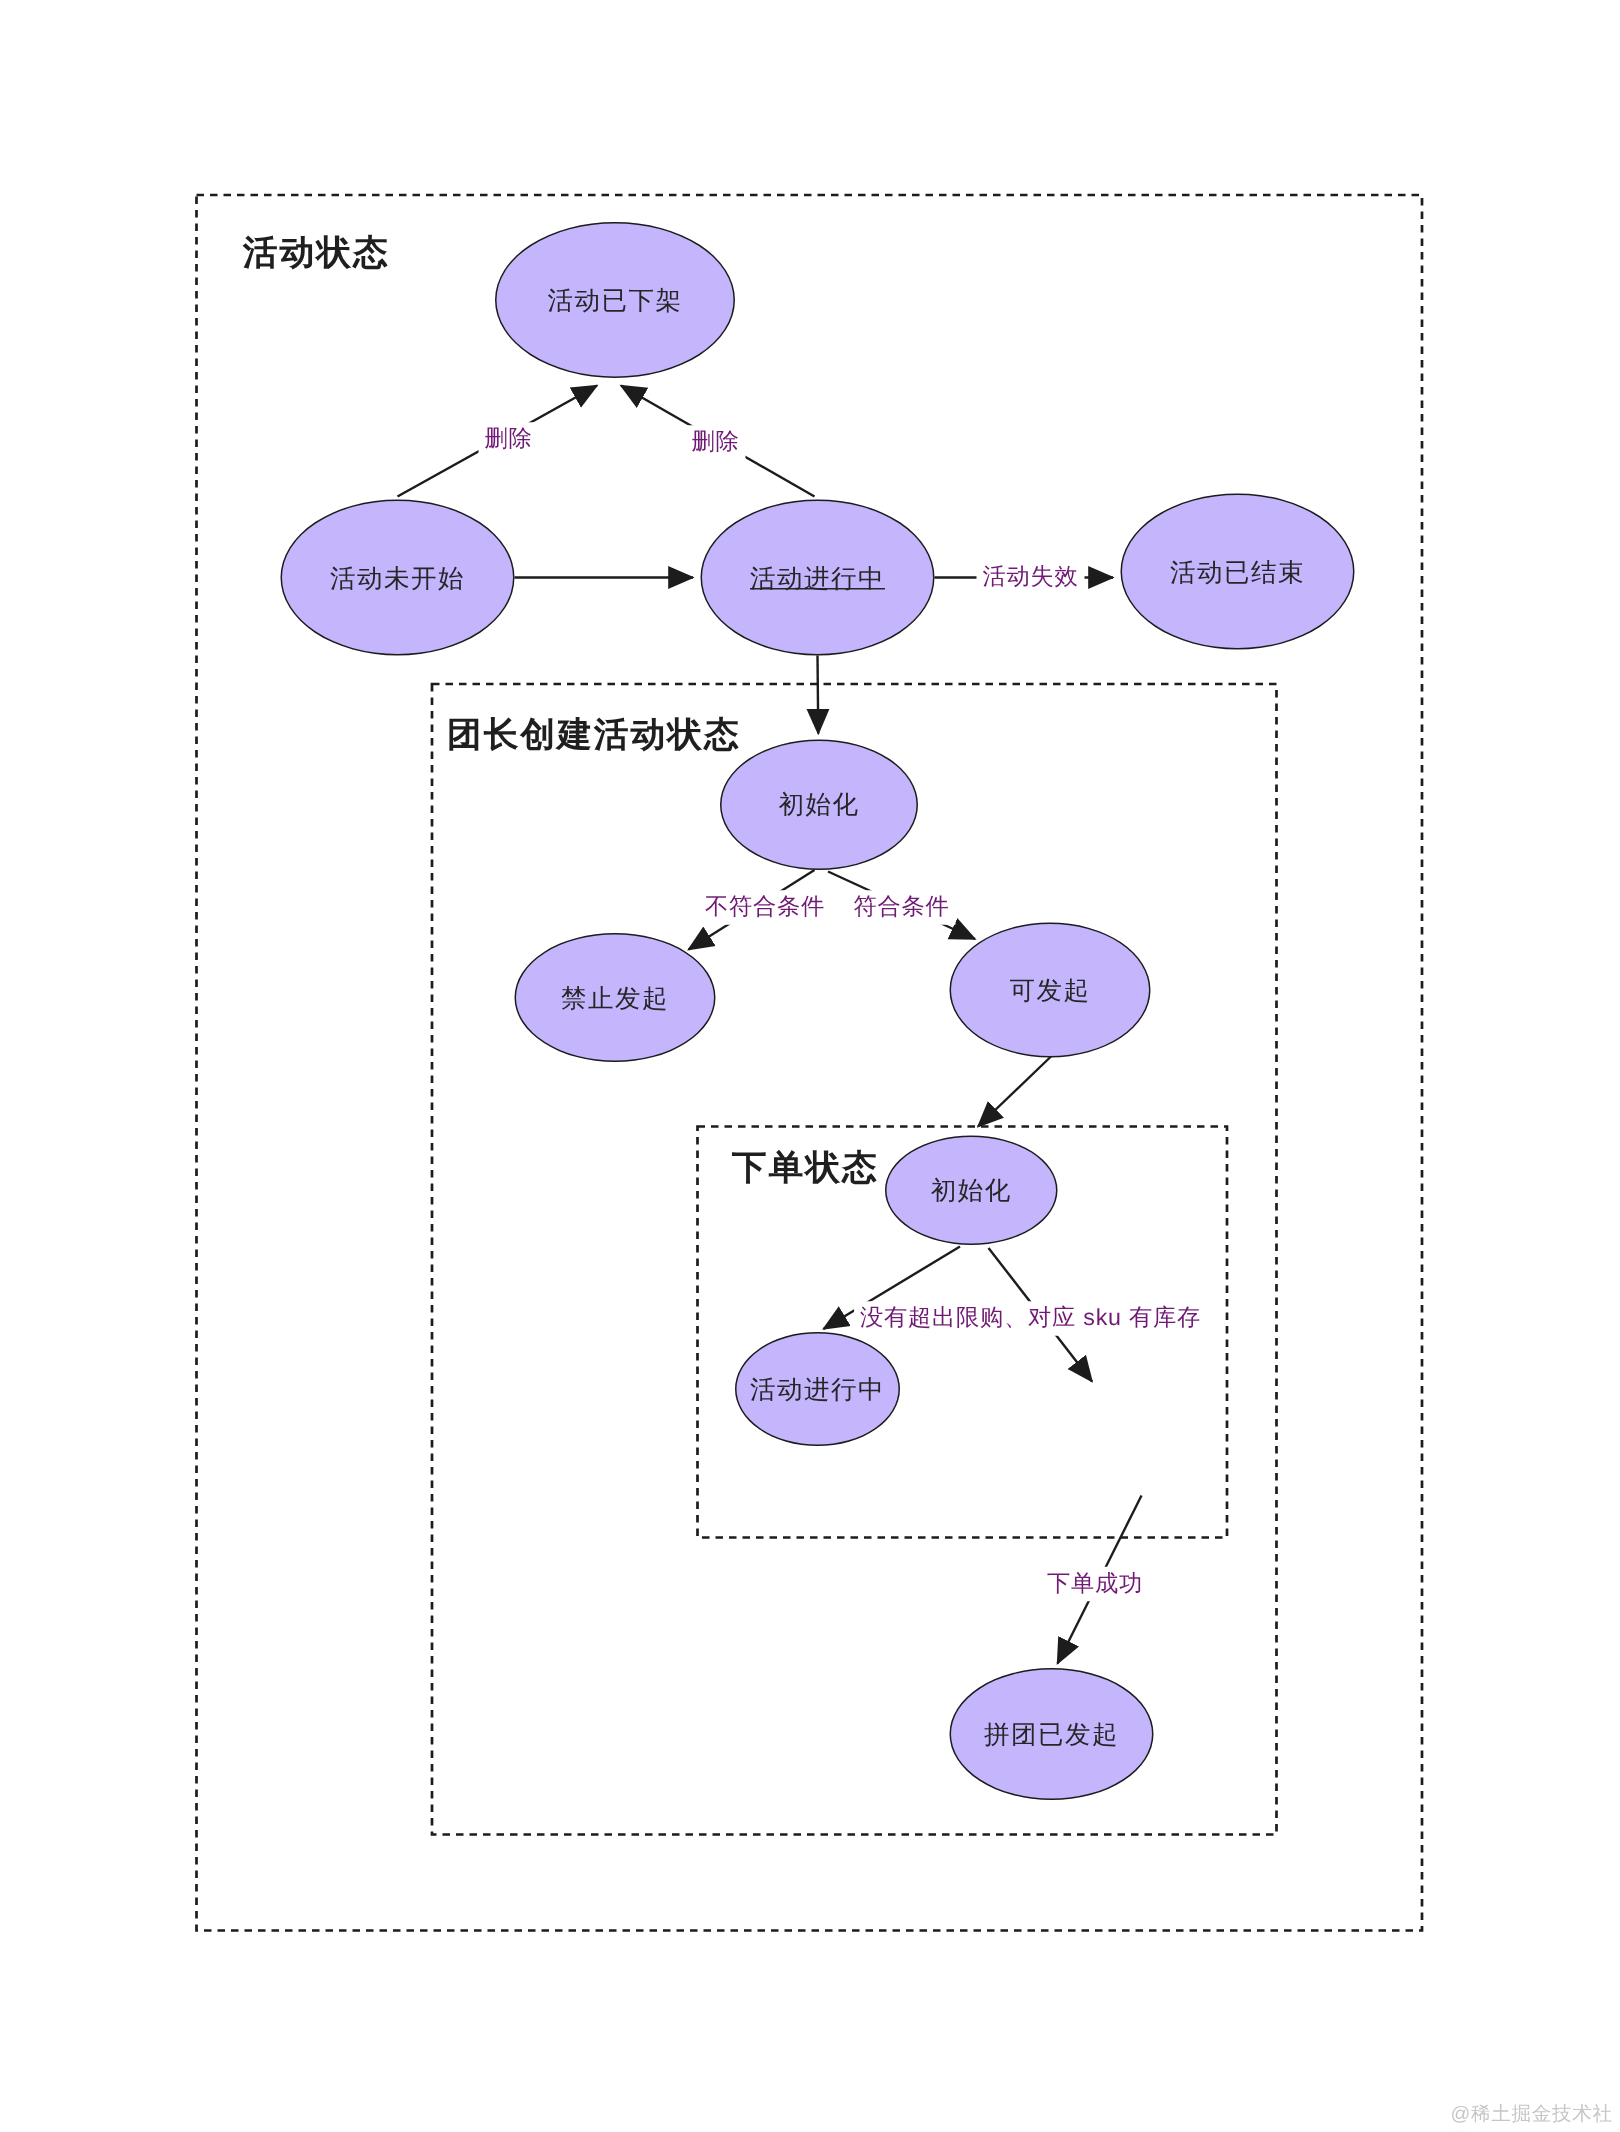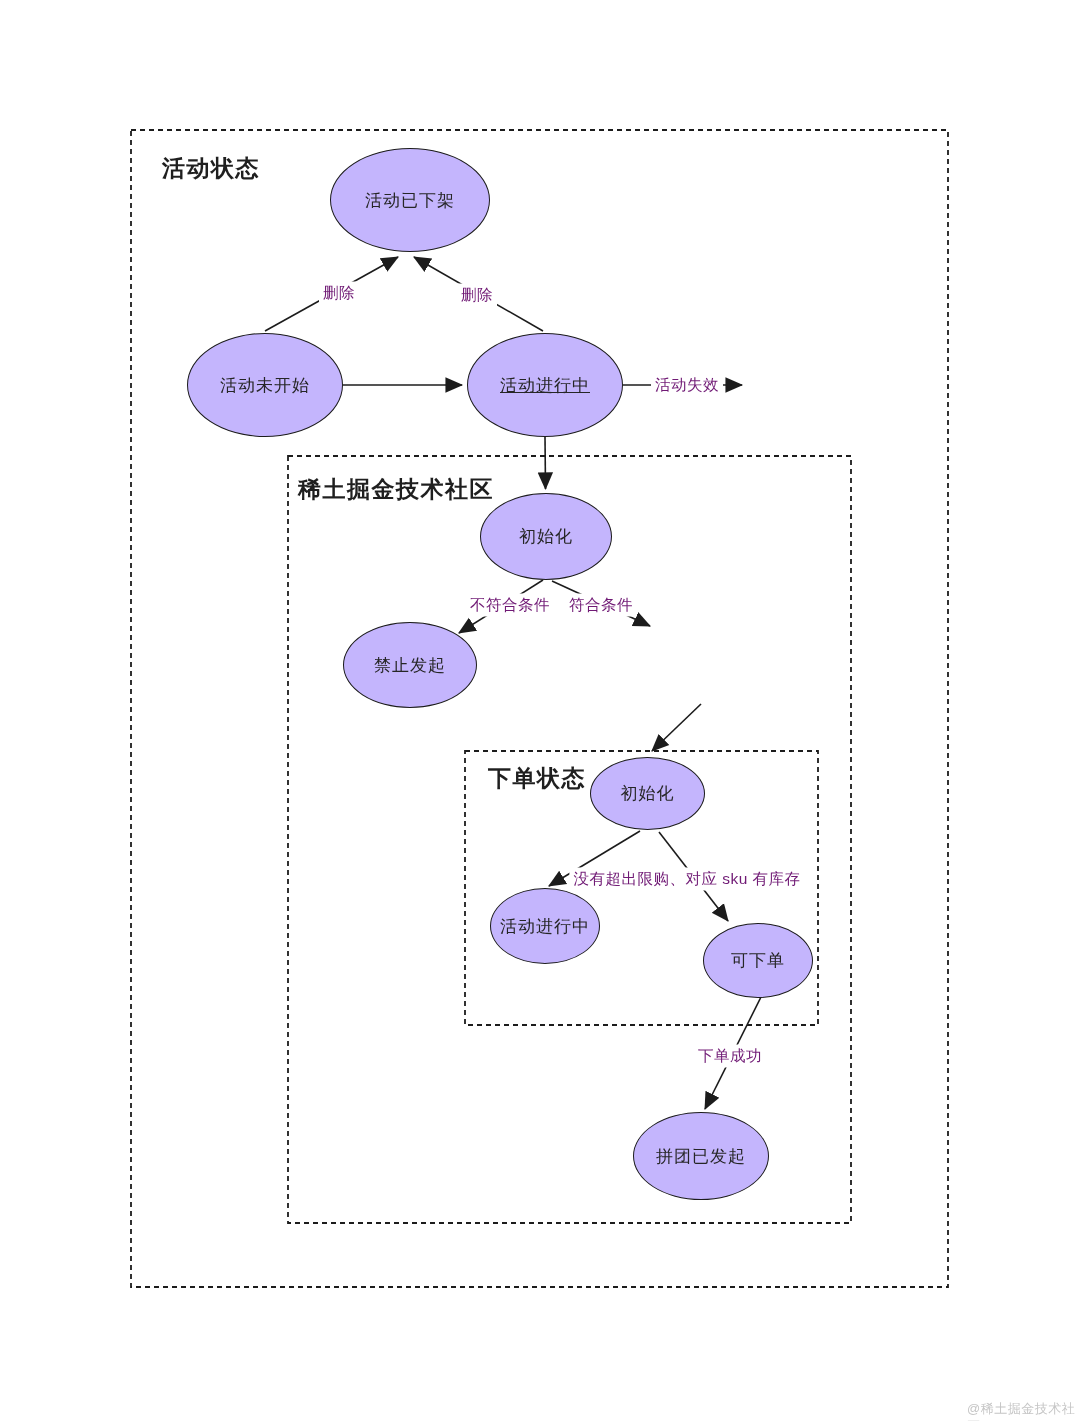--- a/index.html
+++ b/index.html
@@ -88,54 +88,57 @@
     <line x1="545" y1="437" x2="545.5" y2="489" stroke="#1c1c1c" stroke-width="1.6" marker-end="url(#arrow)"></line>
     <line x1="543" y1="580" x2="459" y2="633" stroke="#1c1c1c" stroke-width="1.6" marker-end="url(#arrow)"></line>
     <line x1="552" y1="581" x2="650" y2="626" stroke="#1c1c1c" stroke-width="1.6" marker-end="url(#arrow)"></line>
     <line x1="701" y1="704" x2="652" y2="751" stroke="#1c1c1c" stroke-width="1.6" marker-end="url(#arrow)"></line>
     <line x1="640" y1="831" x2="549" y2="886" stroke="#1c1c1c" stroke-width="1.6" marker-end="url(#arrow)"></line>
     <line x1="659" y1="832" x2="728" y2="921" stroke="#1c1c1c" stroke-width="1.6" marker-end="url(#arrow)"></line>
     <line x1="761" y1="997" x2="705" y2="1109" stroke="#1c1c1c" stroke-width="1.6" marker-end="url(#arrow)"></line>
   </svg>
 
   <div class="group-title" style="left:162px; top:153px;">活动状态</div>
-  <div class="group-title" style="left:298px; top:474px;">稀土掘金技术社区</div>
+  <div class="group-title" style="left:298px; top:474px;">团长创建活动状态</div>
   <div class="group-title" style="left:488px; top:763px;">下单状态</div>
 
   <div class="edge-label" style="left:339px; top:293px;">删除</div>
   <div class="edge-label" style="left:477px; top:295px;">删除</div>
   <div class="edge-label" style="left:687px; top:385px;">活动失效</div>
   <div class="edge-label" style="left:510px; top:605px;">不符合条件</div>
   <div class="edge-label" style="left:601px; top:605px;">符合条件</div>
   <div class="edge-label" style="left:687px; top:879px;text-align:right;">没有超出限购、对应 sku 有库存</div>
   <div class="edge-label" style="left:730px; top:1056px;">下单成功</div>
 
   <div class="node" style="left:330px; top:148px; width:160px; height:104px;">
     <span>活动已下架</span>
   </div>
   <div class="node" style="left:187px; top:333px; width:156px; height:104px;">
     <span>活动未开始</span>
   </div>
   <div class="node" style="left:467px; top:333px; width:156px; height:104px;text-decoration:underline;">
     <span>活动进行中</span>
   </div>
+  <div class="node" style="left:747px; top:329px; width:156px; height:104px;">
+    <span>活动已结束</span>
+  </div>
   <div class="node" style="left:480px; top:493px; width:132px; height:87px;">
     <span>初始化</span>
   </div>
   <div class="node" style="left:343px; top:622px; width:134px; height:86px;text-align:center;">
     <span>禁止发起</span>
   </div>
+  <div class="node" style="left:633px; top:615px; width:134px; height:90px;">
+    <span>可发起</span>
+  </div>
   <div class="node" style="left:590px; top:757px; width:115px; height:73px;">
     <span>初始化</span>
   </div>
   <div class="node" style="left:490px; top:888px; width:110px; height:76px;">
     <span>活动进行中</span>
-  </div>
-  <div class="node" style="left:703px; top:923px; width:110px; height:75px;">
-    <span>可下单</span>
   </div>
   <div class="node" style="left:633px; top:1112px; width:136px; height:88px;">
     <span>拼团已发起</span>
   </div>
 
   <div class="watermark">@稀土掘金技术社区</div>
 
 </div>
 
 </body></html>

